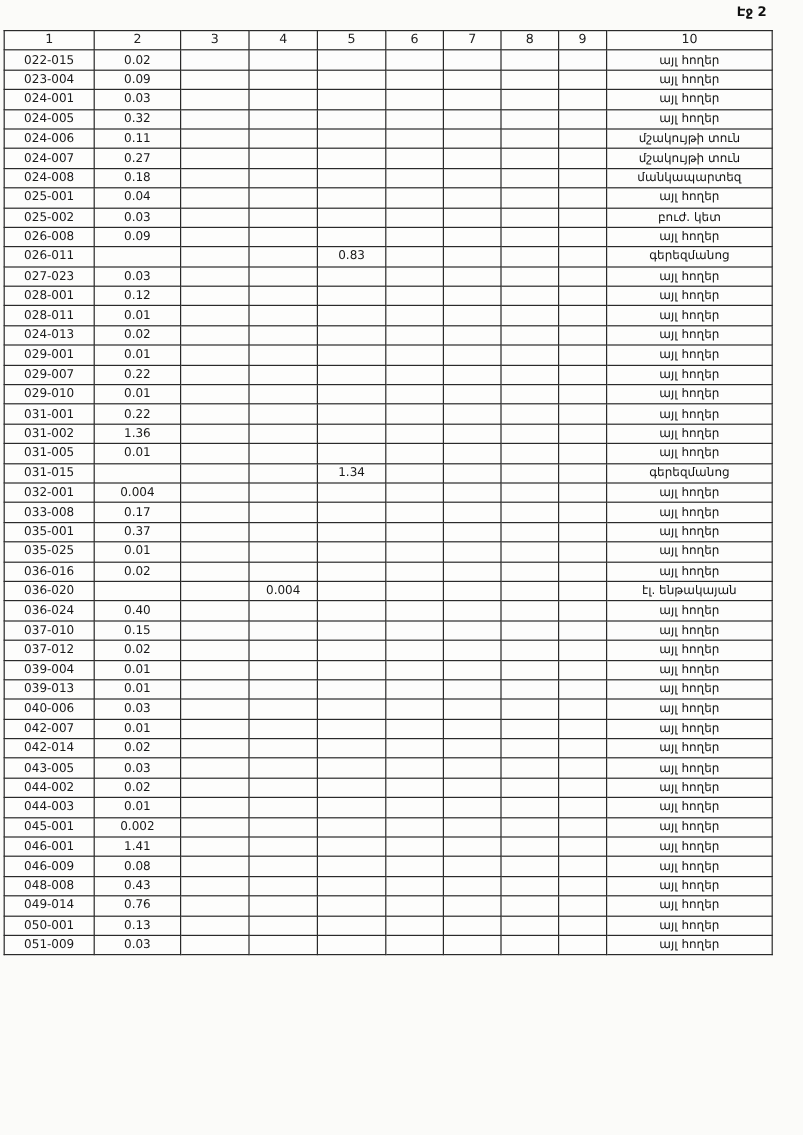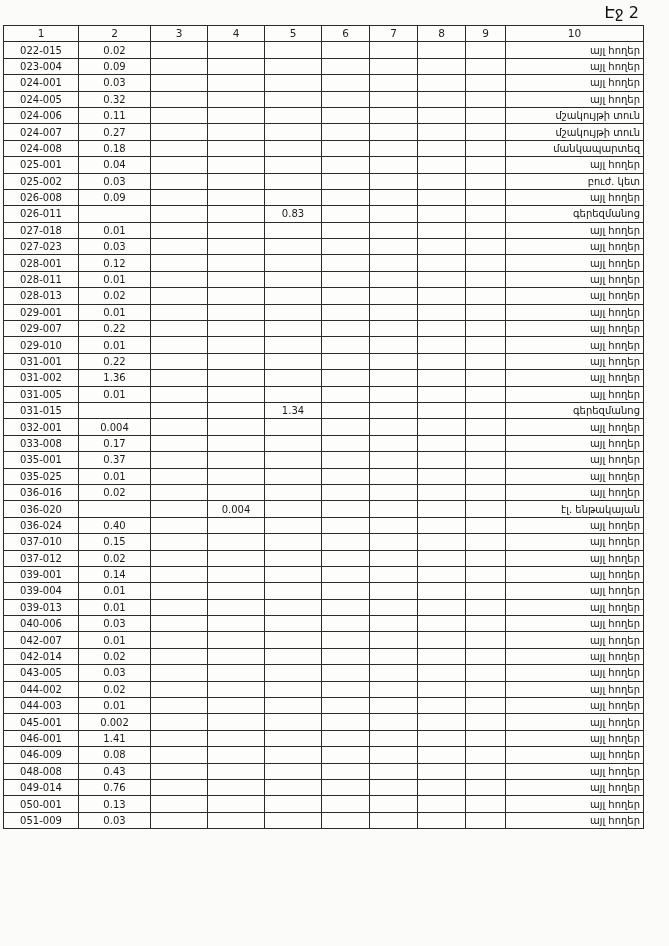--- a/index.html
+++ b/index.html
@@ -14,22 +14,22 @@
   }
   .page {
     position: relative;
     width: 669px;
     height: 946px;
   }
   .page-label {
     position: absolute;
     top: 3px;
     right: 30px;
-    font-size: 16px;
-    font-weight: normal;
+    font-size: 11px;
+    font-weight: bold;
     color: #111;
   }
   table.scan-table {
     position: absolute;
     top: 25px;
     left: 3px;
     border-collapse: collapse;
     table-layout: fixed;
     width: 640px;
     background: #fdfdfc;
@@ -46,21 +46,21 @@
     font-weight: normal;
   }
   table.scan-table th {
     text-align: center;
     font-size: 10.5px;
     color: #222;
   }
   td.col1  { text-align: center; }
   td.col2, td.col3, td.col4, td.col5,
   td.col6, td.col7, td.col8, td.col9 { text-align: center; }
-  td.col10 { text-align: right; position: relative; color: #141414; }
+  td.col10 { text-align: center; position: relative; color: #141414; }
 </style>
 </head>
 <body>
 
 <div class="page">
   <div class="page-label">Էջ 2</div>
 
   <table class="scan-table">
     <colgroup>
       <col style="width:75px">
@@ -215,32 +215,20 @@
           <td class="col3"></td>
           <td class="col4"></td>
           <td class="col5">0.83</td>
           <td class="col6"></td>
           <td class="col7"></td>
           <td class="col8"></td>
           <td class="col9"></td>
           <td class="col10">գերեզմանոց</td>
         </tr>
         <tr>
-          <td class="col1">027-018</td>
-          <td class="col2">0.01</td>
-          <td class="col3"></td>
-          <td class="col4"></td>
-          <td class="col5"></td>
-          <td class="col6"></td>
-          <td class="col7"></td>
-          <td class="col8"></td>
-          <td class="col9"></td>
-          <td class="col10">այլ հողեր</td>
-        </tr>
-        <tr>
           <td class="col1">027-023</td>
           <td class="col2">0.03</td>
           <td class="col3"></td>
           <td class="col4"></td>
           <td class="col5"></td>
           <td class="col6"></td>
           <td class="col7"></td>
           <td class="col8"></td>
           <td class="col9"></td>
           <td class="col10">այլ հողեր</td>
@@ -263,21 +251,21 @@
           <td class="col3"></td>
           <td class="col4"></td>
           <td class="col5"></td>
           <td class="col6"></td>
           <td class="col7"></td>
           <td class="col8"></td>
           <td class="col9"></td>
           <td class="col10">այլ հողեր</td>
         </tr>
         <tr>
-          <td class="col1">028-013</td>
+          <td class="col1">024-013</td>
           <td class="col2">0.02</td>
           <td class="col3"></td>
           <td class="col4"></td>
           <td class="col5"></td>
           <td class="col6"></td>
           <td class="col7"></td>
           <td class="col8"></td>
           <td class="col9"></td>
           <td class="col10">այլ հողեր</td>
         </tr>
@@ -457,32 +445,20 @@
           <td class="col5"></td>
           <td class="col6"></td>
           <td class="col7"></td>
           <td class="col8"></td>
           <td class="col9"></td>
           <td class="col10">այլ հողեր</td>
         </tr>
         <tr>
           <td class="col1">037-012</td>
           <td class="col2">0.02</td>
-          <td class="col3"></td>
-          <td class="col4"></td>
-          <td class="col5"></td>
-          <td class="col6"></td>
-          <td class="col7"></td>
-          <td class="col8"></td>
-          <td class="col9"></td>
-          <td class="col10">այլ հողեր</td>
-        </tr>
-        <tr>
-          <td class="col1">039-001</td>
-          <td class="col2">0.14</td>
           <td class="col3"></td>
           <td class="col4"></td>
           <td class="col5"></td>
           <td class="col6"></td>
           <td class="col7"></td>
           <td class="col8"></td>
           <td class="col9"></td>
           <td class="col10">այլ հողեր</td>
         </tr>
         <tr>

